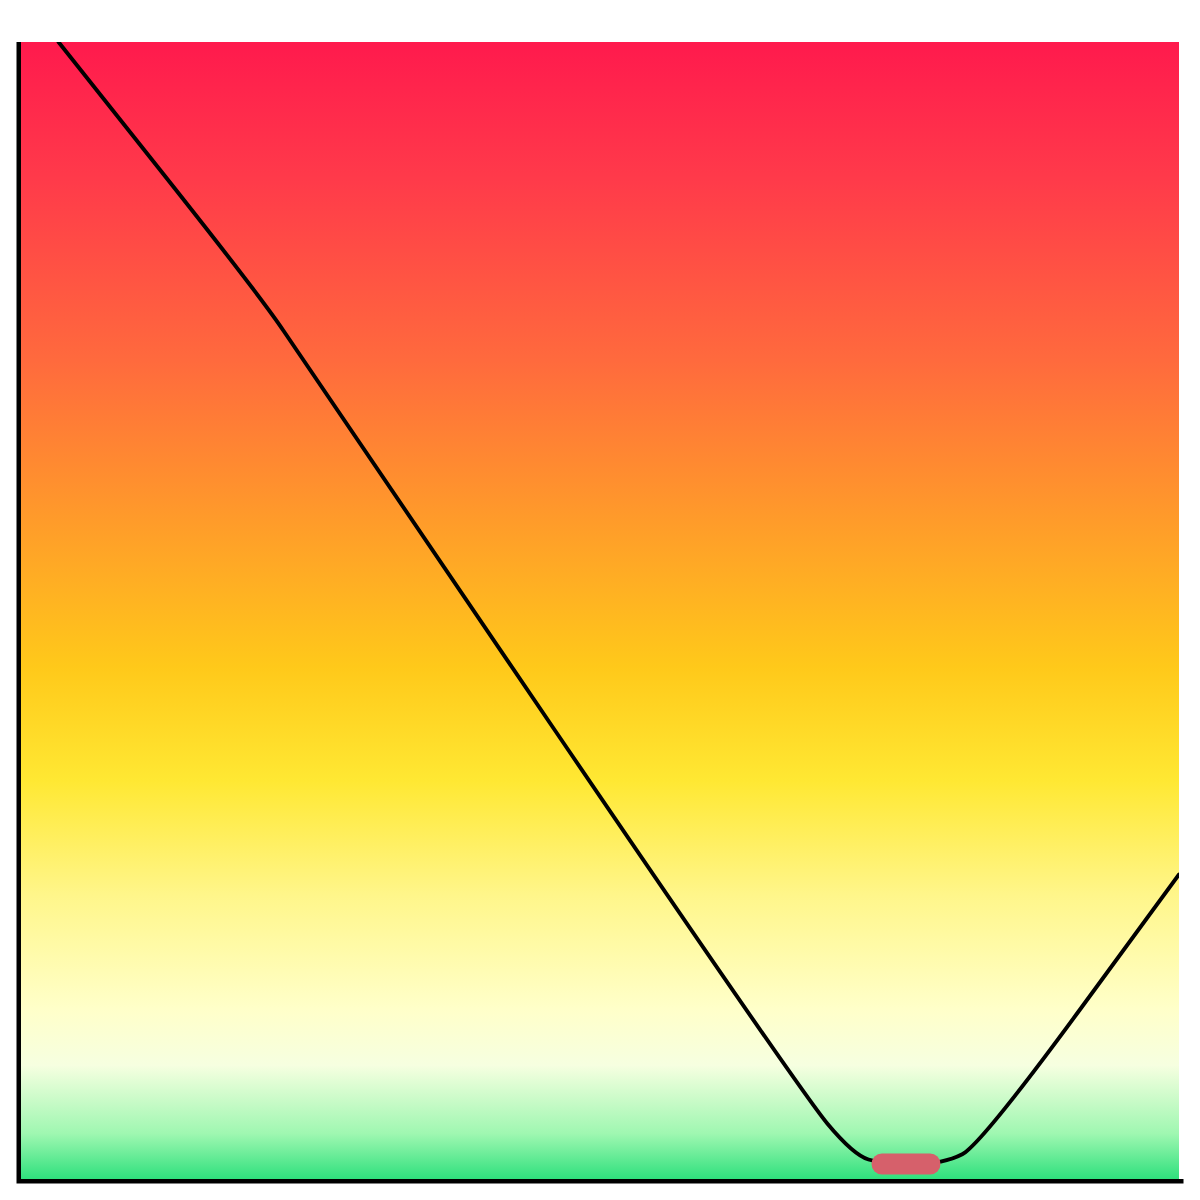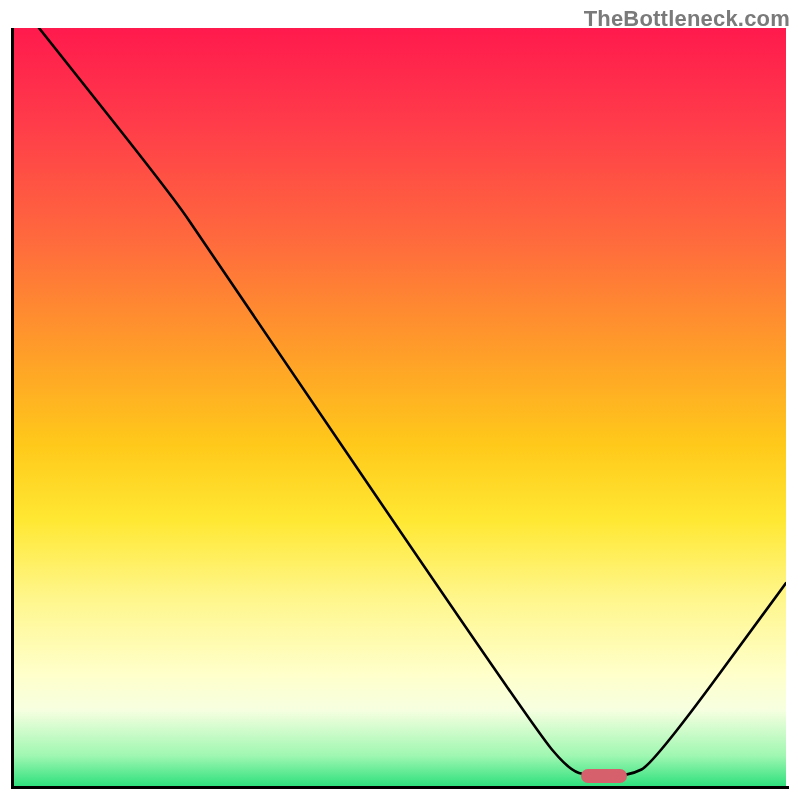--- a/index.html
+++ b/index.html
@@ -81,21 +81,20 @@
     z-index: 12;
     left: 0;
     top: 0;
   }
 </style>
 </head>
 <body>
 
 <div class="container">
 
-  <div class="watermark">TheBottleneck.com</div>
 
   <div class="plot"></div>
 
   <div class="axis-left"></div>
 
   <div class="axis-bottom"></div>
 
   <svg class="curve" viewBox="0 0 772 758" preserveAspectRatio="none">
     <path d="M 25 0 Q 25 0 92.5 85 Q 160 170 175 192.5 Q 190 215 355 457.5 Q 520 700 537.5 721 Q 555 742 565 745 Q 575 748 595 748 Q 615 748 627.5 741.5 Q 640 735 706 645 T 772 555" fill="none" stroke="#000000" stroke-width="2.6" stroke-linecap="round" stroke-linejoin="round"></path>
   </svg>

